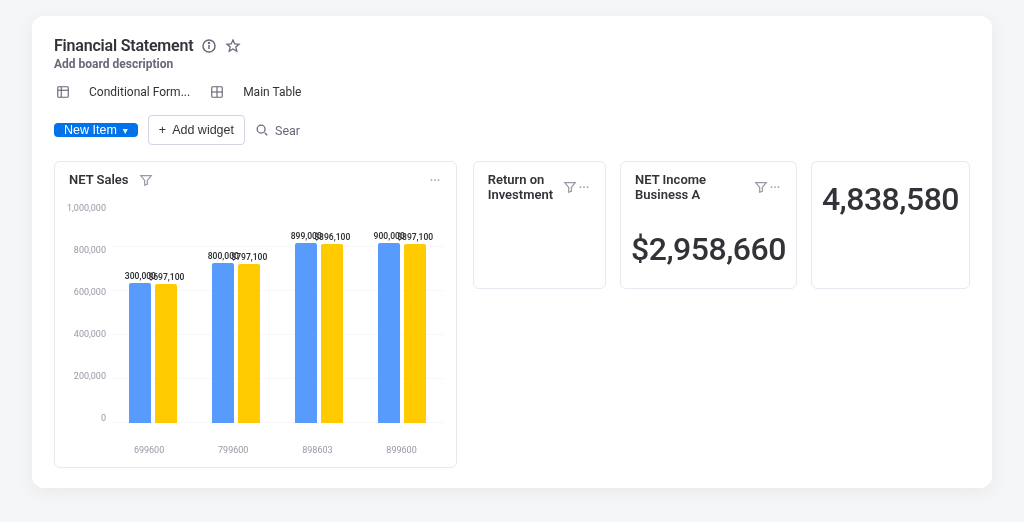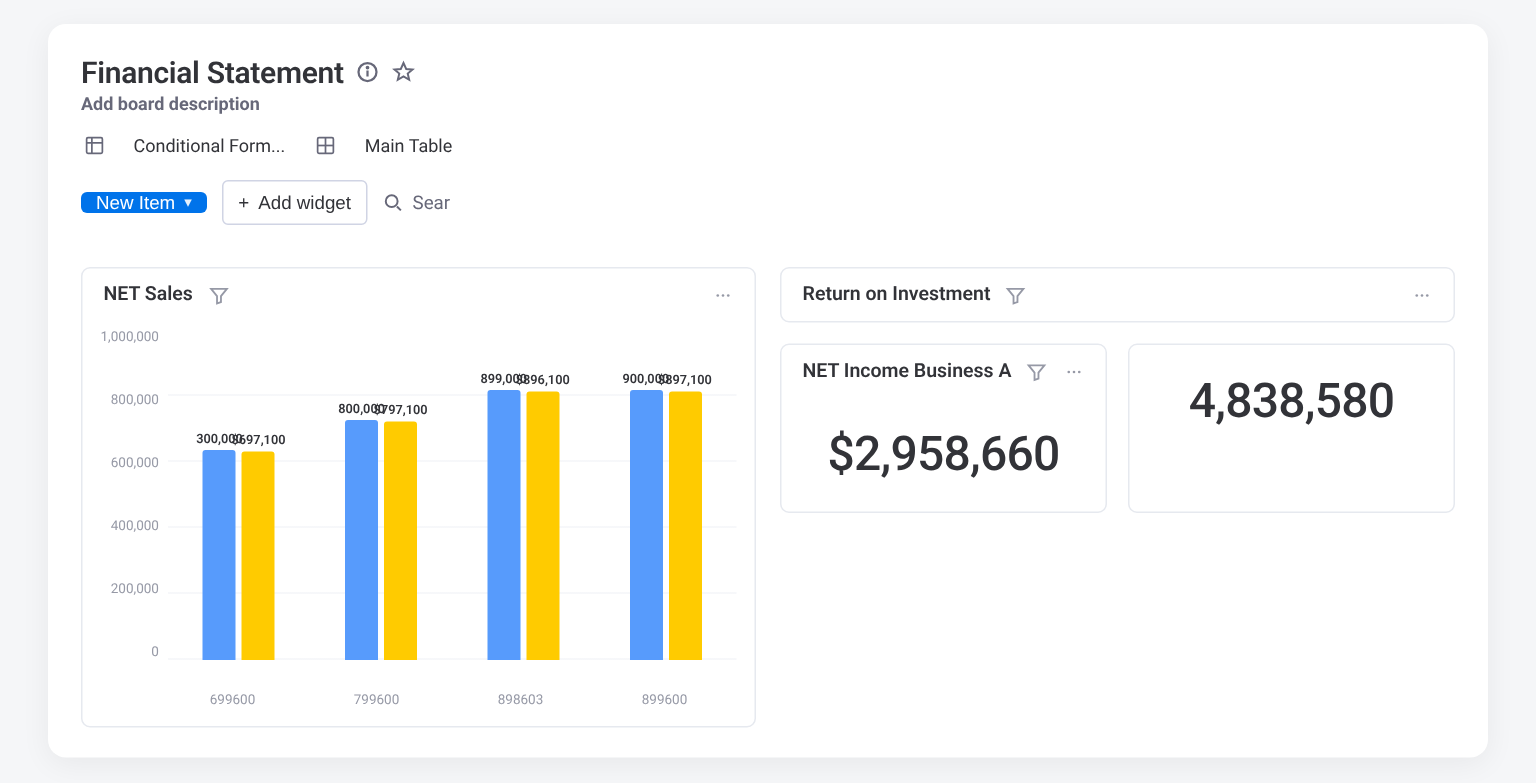--- a/index.html
+++ b/index.html
@@ -11,21 +11,21 @@
     width: 1024px;
   }
   .board {
     background: #fff;
     border-radius: 12px;
     padding: 20px 22px 20px;
     box-shadow: 0 4px 20px rgba(0,0,0,0.06);
   }
   .header-row { display: flex; align-items: center; gap: 8px; }
   h1 {
-    font-size: 20px; font-weight: 600; letter-spacing: -0.2px;
+    font-size: 16px; font-weight: 600; letter-spacing: -0.2px;
   }
   .info-icon, .star-icon {
     width: 16px; height: 16px; display: inline-flex; align-items: center; justify-content: center;
     color: #676879; cursor: pointer;
   }
   .subtitle { font-size: 12px; color: #676879; margin-top: 2px; font-weight: bold; }
   .views-row { display: flex; gap: 16px; margin-top: 10px; font-size: 12px; color: #323338; }
   .view-item { display: flex; align-items: center; gap: 19px; cursor: pointer; padding: 4px 2px; }
   .view-item svg { width: 14px; height: 14px; color: #676879; }
   .toolbar-row { display: flex; align-items: center; gap: 10px; margin-top: 12px; }
@@ -33,21 +33,21 @@
     background: #0073ea; color: #fff; border: none; border-radius: 4px;
     padding: 0 10px; height: 14px; font-size: 12.5px; display: flex; align-items: center; gap: 6px; cursor: pointer;
   }
   .new-item-btn .chev { font-size: 10px; opacity: .9; }
   .add-widget-btn {
     background: #fff; border: 1px solid #d0d4e4; border-radius: 4px; height: 30px;
     padding: 0 10px; font-size: 12.5px; color: #323338; display: flex; align-items: center; gap: 6px; cursor: pointer;
   }
   .search-stub { display: flex; gap: 6px; color: #676879; font-size: 12.5px; }
   .search-stub svg { width: 14px; height: 14px; }
-  .widgets { display: grid; grid-template-columns: 1fr 1fr; gap: 16px; margin-top: 28px; }
+  .widgets { display: grid; grid-template-columns: 1fr 1fr; gap: 16px; margin-top: 16px; }
   .widget {
     border: 1px solid #e6e9ef; border-radius: 6px; background: #fff; position: relative;
   }
   .widget-head {
     display: flex; align-items: center; justify-content: space-between;
     padding: 10px 14px; font-size: 13px; font-weight: 600;
   }
   .widget-head .left { display: flex; align-items: center; gap: 10px; }
   .filter-icon, .more-icon { color: #9699a6; cursor: pointer; display: inline-flex; }
   .filter-icon svg, .more-icon svg { width: 14px; height: 14px; }
@@ -224,21 +224,21 @@
         </div>
         <div class="x-axis" id="x-axis">
             <span>699600</span>
             <span>799600</span>
             <span>898603</span>
             <span>899600</span>
           </div>
       </div>
     </div>
 
-    <div style="display:flex; flex-direction:column; gap:14px;justify-content:center;">
+    <div style="display:flex; gap:14px;justify-content:center;">
       <div class="widget roi-widget">
         <div class="widget-head">
           <div class="left">
             <span>Return on Investment</span>
             <span class="filter-icon">
               <svg viewBox="0 0 16 16" fill="none" stroke="currentColor" stroke-width="1.4">
                   <polygon points="2,3 14,3 9.5,8.5 9.5,13 6.5,14 6.5,8.5"></polygon>
                 </svg>
             </span>
           </div>

